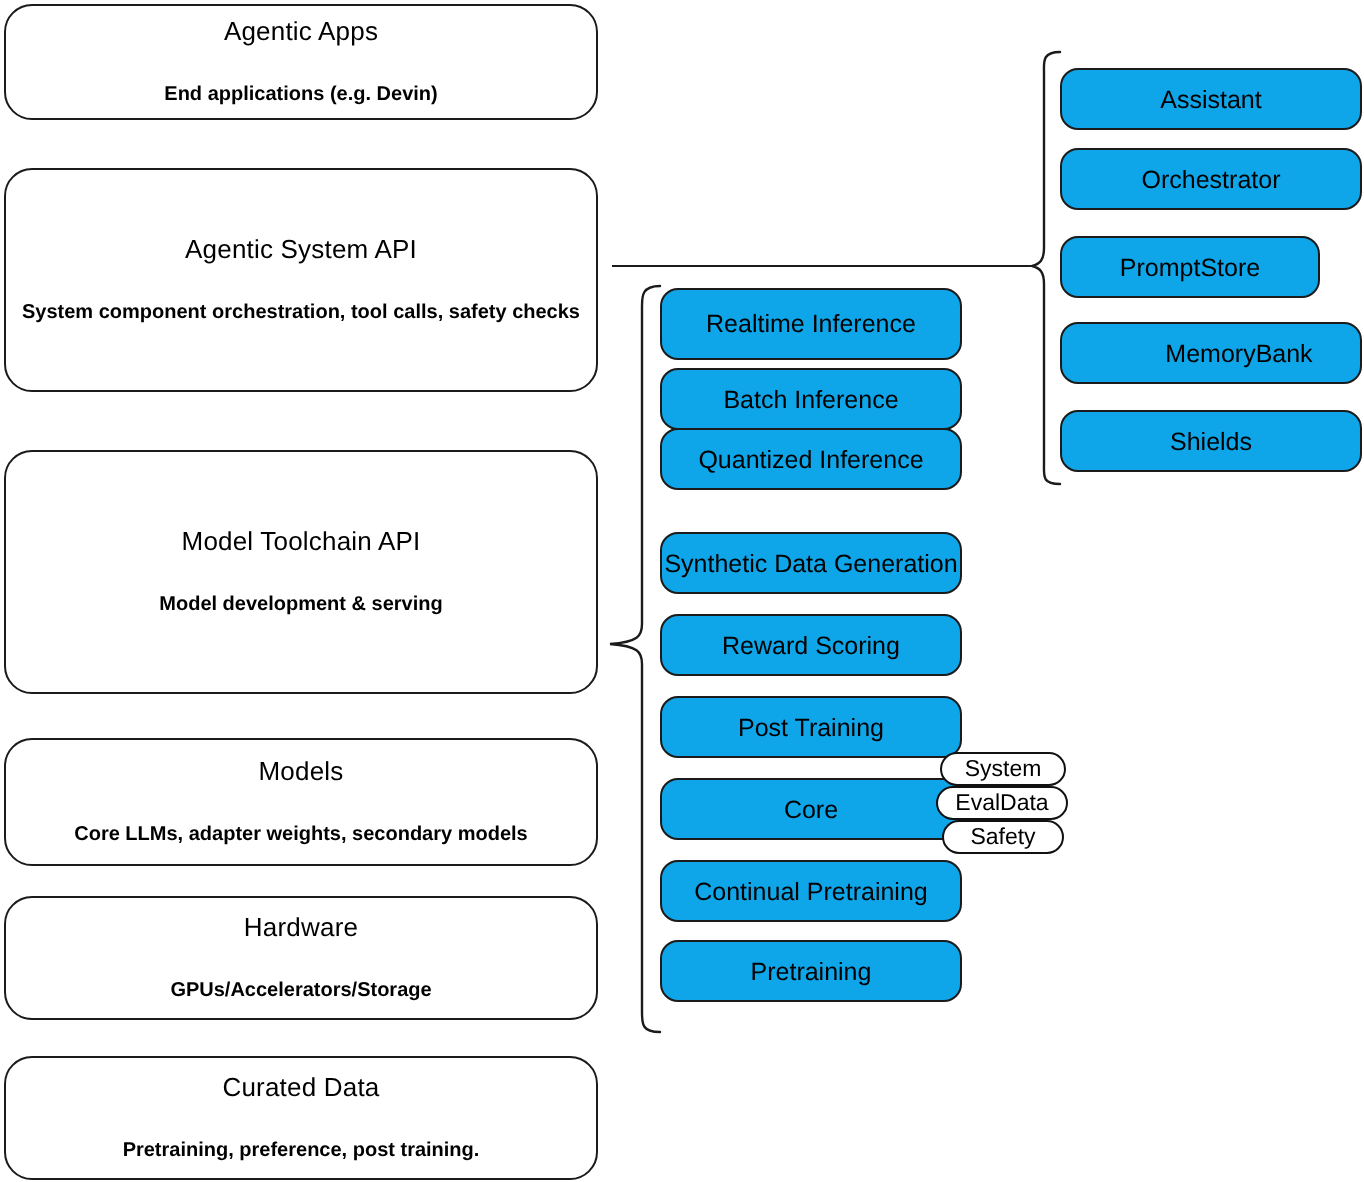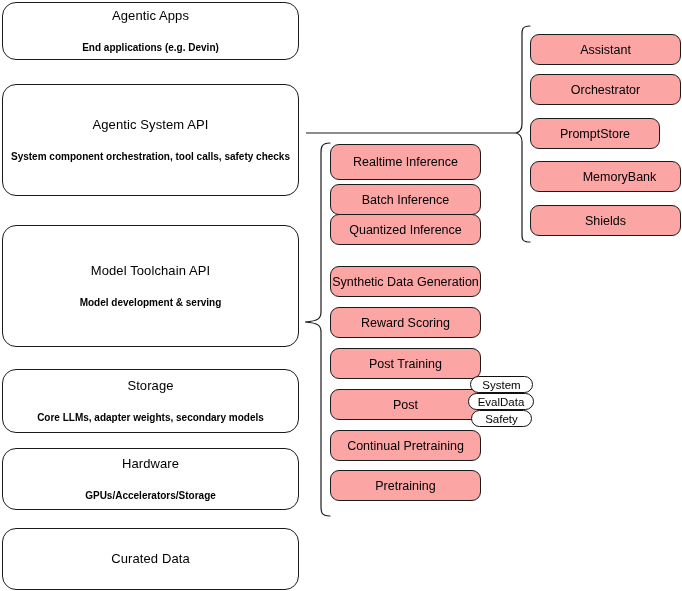--- a/index.html
+++ b/index.html
@@ -48,21 +48,21 @@
   .layer-box {
     border-radius: 14px;
   }
 
   
   .chip {
     position: absolute;
     box-sizing: border-box;
     border: 1.1px solid #1b1b1b;
     border-radius: 9px;
-    background: #fca5a5;
+    background: #0ea5e9;
     display: flex;
     align-items: center;
     justify-content: center;
     font-size: 12.5px;
     color: #000000;
     white-space: nowrap;
   }
 
   
   .pill {
@@ -101,31 +101,32 @@
     <div class="title">Agentic System API</div>
     <div class="subtitle">System component orchestration, tool calls, safety checks</div>
   </div>
 
   <div class="box layer-box" style="left:2px; top:225px; width:297px; height:122px;text-align:center;">
     <div class="title">Model Toolchain API</div>
     <div class="subtitle">Model development &amp; serving</div>
   </div>
 
   <div class="box layer-box" style="left:2px; top:369px; width:297px; height:64px;">
-    <div class="title">Storage</div>
+    <div class="title">Models</div>
     <div class="subtitle">Core LLMs, adapter weights, secondary models</div>
   </div>
 
   <div class="box layer-box" style="left:2px; top:448px; width:297px; height:62px;">
     <div class="title">Hardware</div>
     <div class="subtitle">GPUs/Accelerators/Storage</div>
   </div>
 
   <div class="box layer-box" style="left:2px; top:528px; width:297px; height:62px;">
     <div class="title">Curated Data</div>
+    <div class="subtitle">Pretraining, preference, post training.</div>
   </div>
 
   <div class="connector" style="left:0px; top:0px; width:682px; height:591px;">
     <svg width="682" height="591" viewBox="0 0 682 591" fill="none" xmlns="http://www.w3.org/2000/svg">
 
       <path d="M 306 133 L 516 133" stroke="#1b1b1b" stroke-width="1.1" fill="none"></path>
 
       <path d="M 530 26
                C 521 26, 522 31, 522 36
                L 522 124
@@ -161,21 +162,21 @@
   <div class="chip" style="left:330px; top:266px; width:151px; height:31px;">
     <span>Synthetic Data Generation</span>
   </div>
   <div class="chip" style="left:330px; top:307px; width:151px; height:31px;">
     <span>Reward Scoring</span>
   </div>
   <div class="chip" style="left:330px; top:348px; width:151px; height:31px;">
     <span>Post Training</span>
   </div>
   <div class="chip" style="left:330px; top:389px; width:151px; height:31px;">
-    <span>Post</span>
+    <span>Core</span>
   </div>
   <div class="chip" style="left:330px; top:430px; width:151px; height:31px;">
     <span>Continual Pretraining</span>
   </div>
   <div class="chip" style="left:330px; top:470px; width:151px; height:31px;">
     <span>Pretraining</span>
   </div>
 
   <div class="pill" style="left:470px; top:376px; width:63px; height:17px;">
     <span>System</span>

